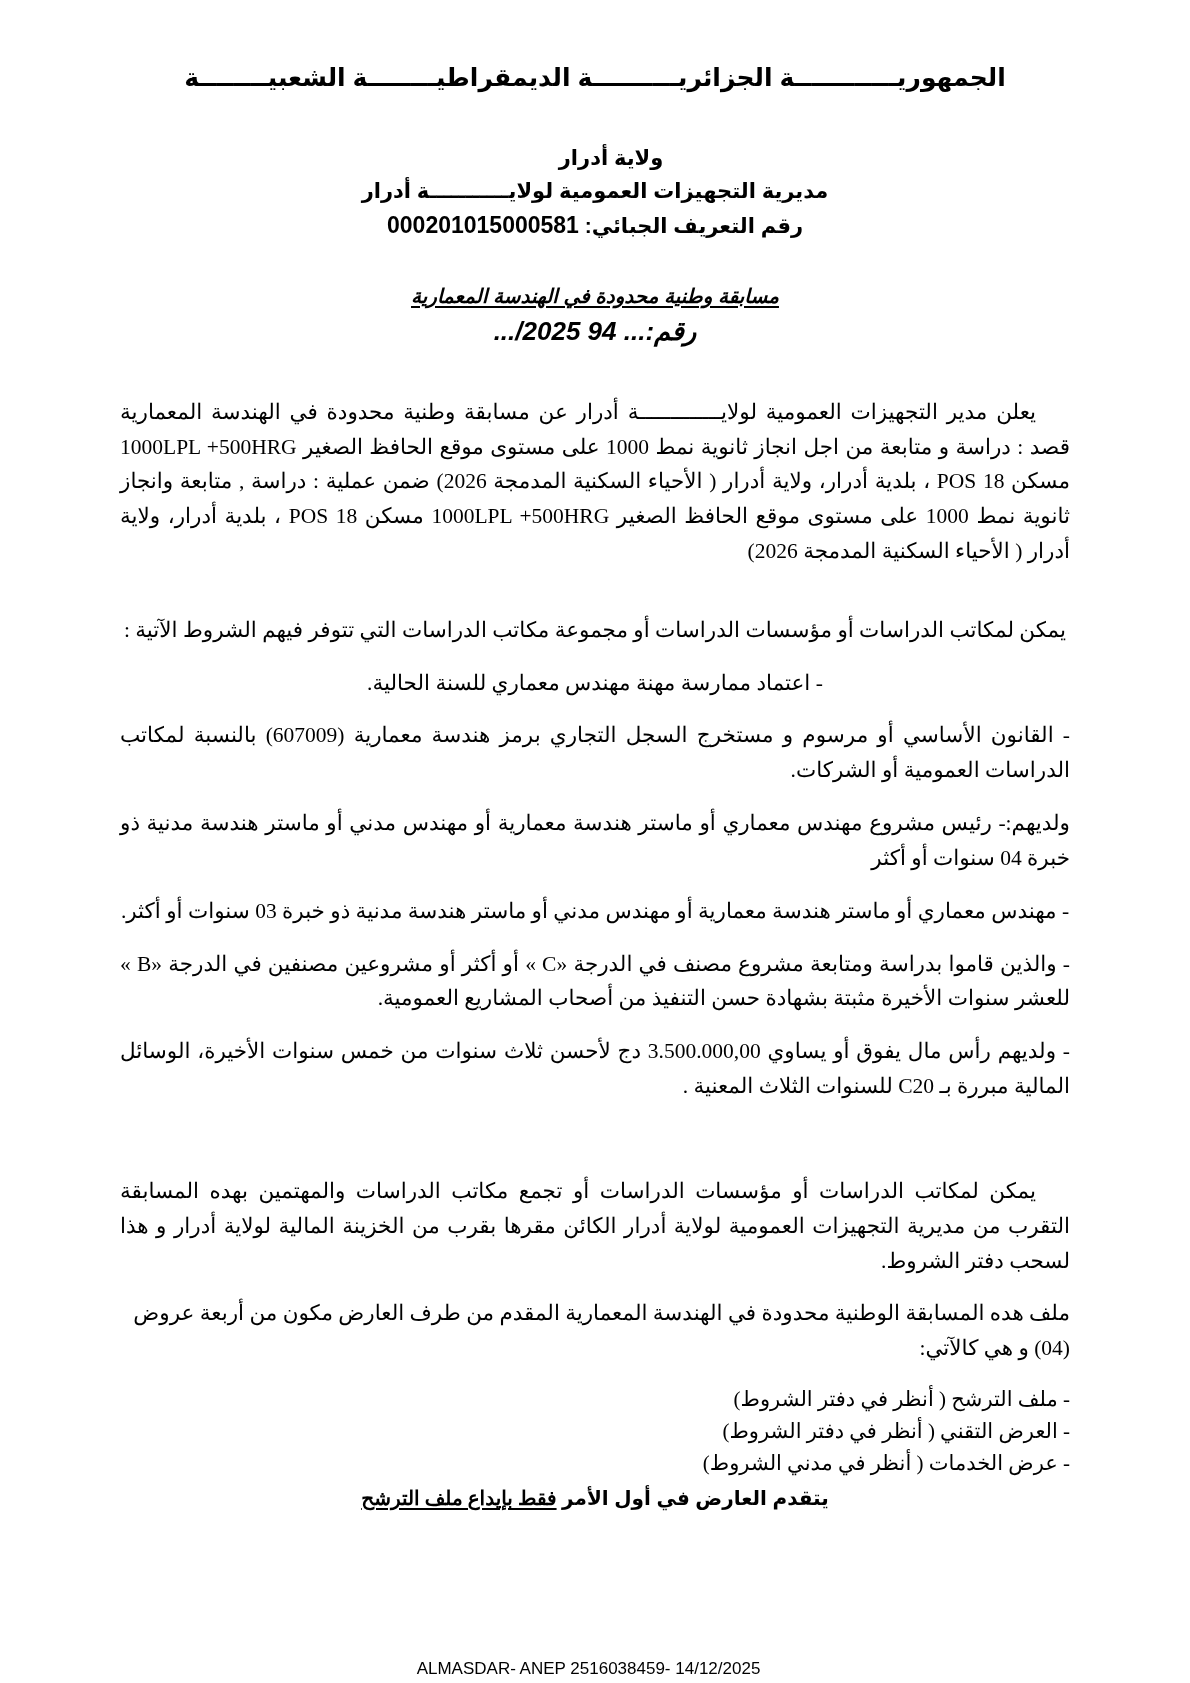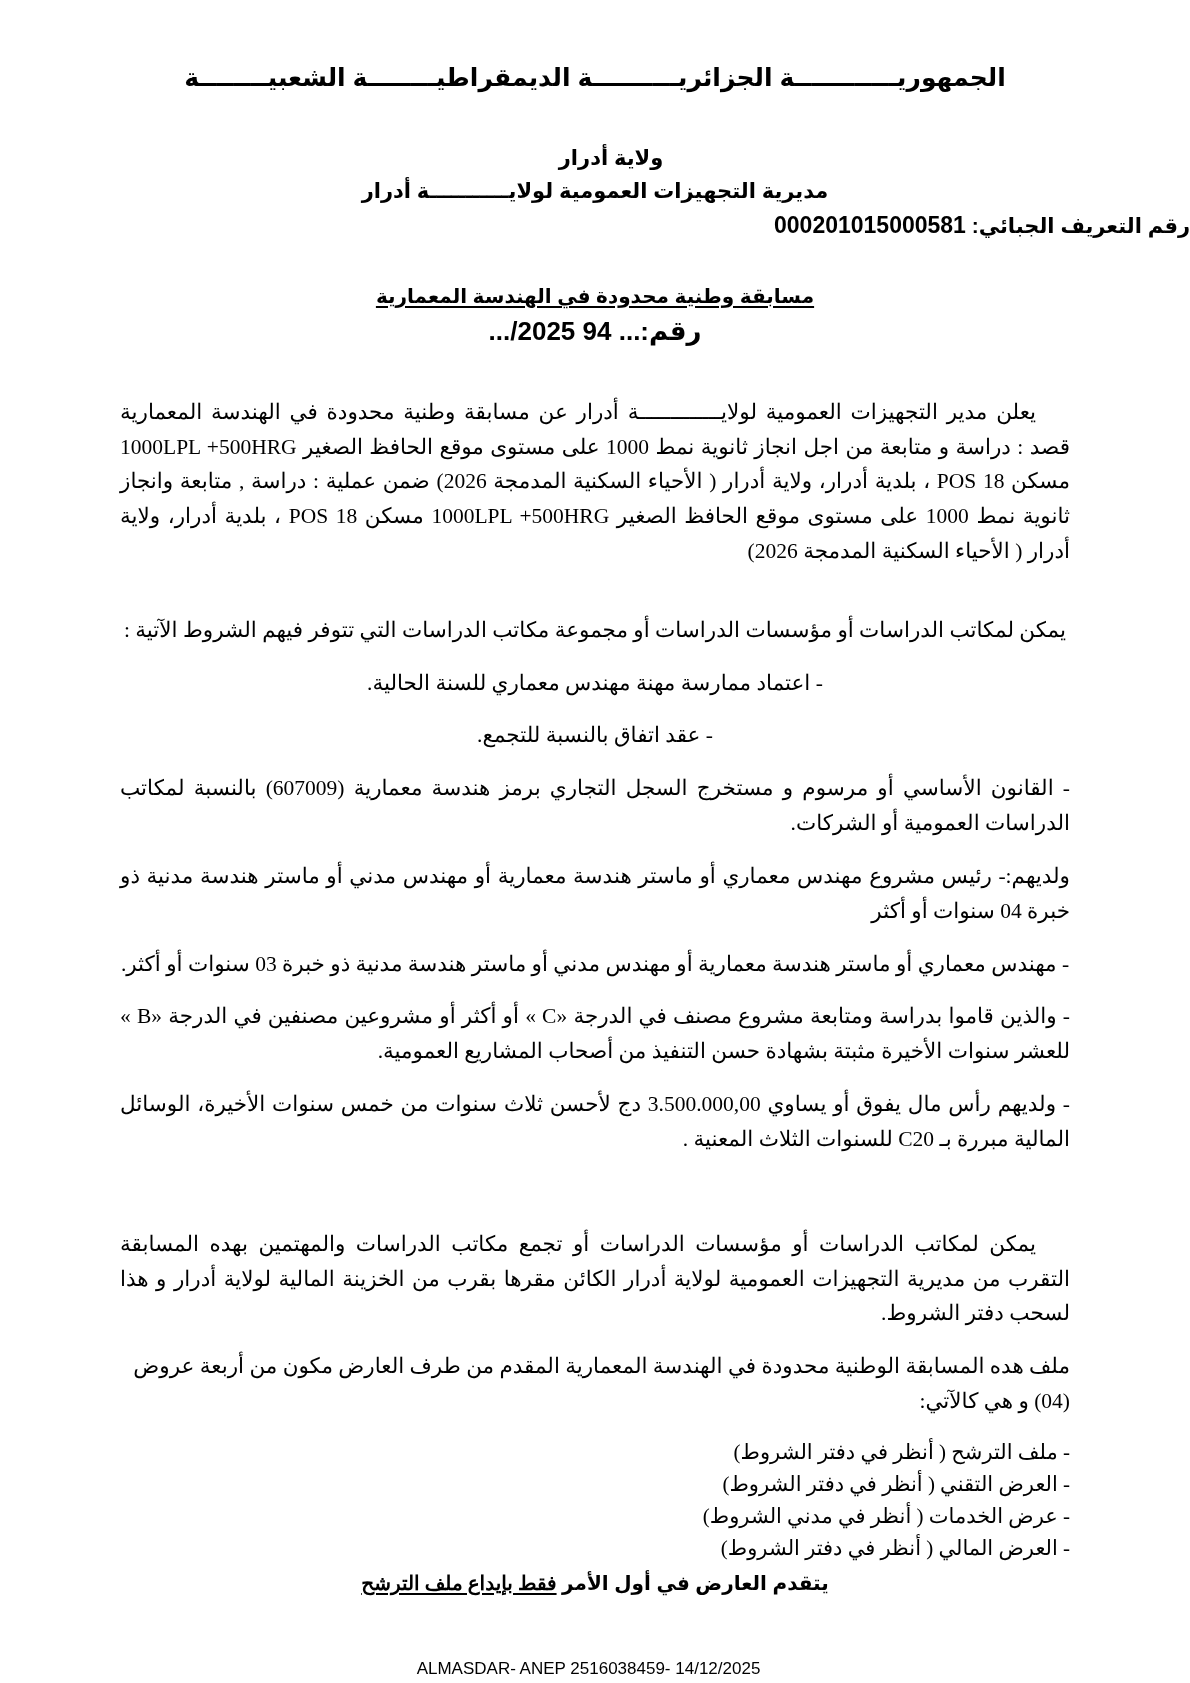--- a/index.html
+++ b/index.html
@@ -41,36 +41,36 @@
     font-weight: bold;
     margin-top: 52px;
     line-height: 1.38;
   }
   .org-wilaya { font-size: 21px; padding-left: 32px; }
   .org-direction { font-size: 21px; margin-top: 4px; }
   .org-nif {
     font-size: 21px;
     margin-top: 4px;
     direction: rtl;
-    text-align: right;
   }
   .nif-value {
     font-family: "Liberation Sans", "DejaVu Sans", sans-serif;
     font-weight: bold;
     font-size: 23px;
     direction: ltr;
     unicode-bidi: embed;
   }
 
   
   .title-block {
     text-align: center;
     margin-top: 42px;
     font-family: "Liberation Sans", "DejaVu Sans", sans-serif;
     font-weight: bold;
+    font-style: italic;
   }
   .main-title {
     font-size: 20px;
     text-decoration: underline;
     text-underline-offset: 3px;
     display: inline-block;
   }
   .ref-line {
     font-size: 26px;
     margin-top: 8px;
@@ -178,21 +178,20 @@
   <div class="body-wrap">
 
     <p class="para indent-first">يعلن مدير التجهيزات العمومية لولايـــــــــــــة أدرار عن مسابقة وطنية محدودة في الهندسة المعمارية  قصد : دراسة و متابعة من اجل انجاز ثانوية نمط 1000 على مستوى موقع الحافظ الصغير  1000LPL +500HRG مسكن POS 18 ، بلدية أدرار، ولاية أدرار ( الأحياء السكنية المدمجة 2026)  ضمن عملية : دراسة , متابعة وانجاز ثانوية نمط 1000 على مستوى موقع الحافظ الصغير  1000LPL +500HRG مسكن POS 18 ، بلدية أدرار، ولاية أدرار ( الأحياء السكنية المدمجة 2026)</p>
 
     <div class="gap-sm"></div>
 
     <p class="para center-ish">يمكن لمكاتب الدراسات أو مؤسسات الدراسات أو مجموعة مكاتب الدراسات التي تتوفر فيهم الشروط الآتية :</p>
 
     <p class="para center-ish">- اعتماد ممارسة مهنة مهندس معماري للسنة الحالية.</p>
 
-    <p class="para center-ish">- عقد اتفاق بالنسبة للتجمع.</p>
 
     <p class="para">- القانون الأساسي أو مرسوم و مستخرج السجل التجاري برمز هندسة معمارية (607009) بالنسبة لمكاتب الدراسات العمومية أو الشركات.</p>
 
     <p class="para">ولديهم:- رئيس مشروع مهندس معماري أو ماستر هندسة معمارية أو مهندس مدني أو ماستر هندسة مدنية ذو خبرة 04 سنوات أو أكثر</p>
 
     <p class="para center-ish">- مهندس معماري أو ماستر هندسة معمارية أو مهندس مدني أو ماستر هندسة مدنية ذو خبرة 03 سنوات أو أكثر.</p>
 
     <p class="para">- والذين قاموا بدراسة ومتابعة مشروع مصنف في الدرجة «C » أو أكثر أو مشروعين مصنفين في الدرجة «B » للعشر سنوات الأخيرة مثبتة بشهادة حسن التنفيذ من أصحاب المشاريع العمومية.</p>
 
     <p class="para">- ولديهم رأس مال يفوق أو يساوي 3.500.000,00 دج لأحسن ثلاث سنوات من خمس سنوات الأخيرة، الوسائل المالية مبررة بـ C20  للسنوات الثلاث المعنية .</p>
@@ -200,21 +199,20 @@
     <div class="gap-lg"></div>
 
     <p class="para indent-first">يمكن لمكاتب الدراسات أو مؤسسات الدراسات أو تجمع مكاتب الدراسات والمهتمين بهده المسابقة  التقرب من مديرية التجهيزات العمومية لولاية أدرار الكائن مقرها بقرب من الخزينة المالية لولاية أدرار و هذا لسحب دفتر الشروط.</p>
 
     <p class="para right-only">ملف هده المسابقة الوطنية محدودة في الهندسة المعمارية المقدم من طرف العارض مكون من أربعة عروض (04) و هي كالآتي:</p>
 
     <ul class="file-list">
       <li>- ملف الترشح ( أنظر في دفتر الشروط)</li>
       <li>- العرض التقني ( أنظر في دفتر الشروط)</li>
       <li>- عرض الخدمات ( أنظر في مدني الشروط)</li>
-      <li>- العرض المالي ( أنظر في دفتر الشروط)</li>
     </ul>
 
     <div class="final-note">
       <span>يتقدم العارض في أول الأمر </span><span class="und">فقط بإيداع ملف الترشح</span>
     </div>
 
   </div>
 
   <div class="footer">ALMASDAR- ANEP 2516038459- 14/12/2025</div>
 

